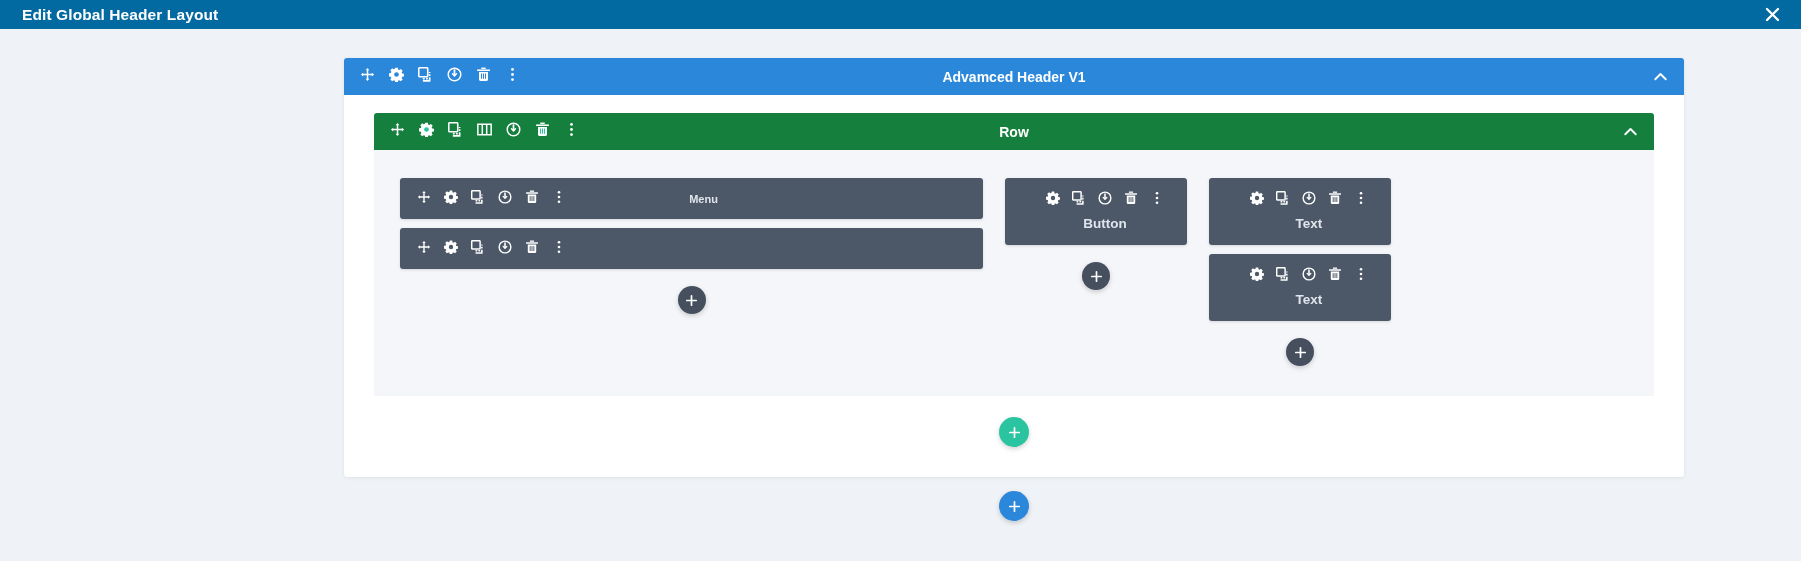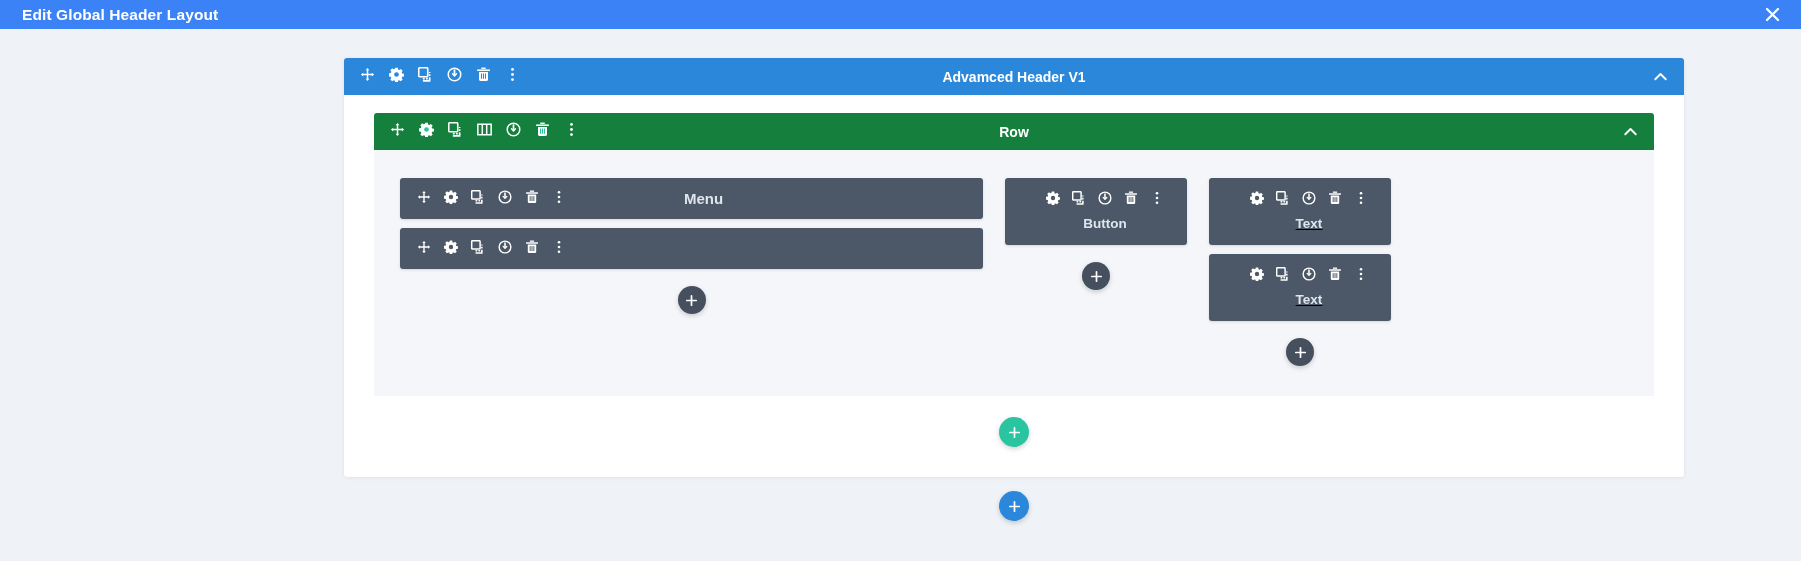--- a/index.html
+++ b/index.html
@@ -11,21 +11,21 @@
     font-family: "Liberation Sans", sans-serif;
     background: #eff2f6;
   }
 
   
   .topbar {
     position: absolute;
     top: 0; left: 0;
     width: 1801px;
     height: 29px;
-    background: #3b82f6;
+    background: #0369a1;
     display: flex;
     align-items: center;
   }
   .topbar-title {
     margin-left: 22px;
     color: #ffffff;
     font-size: 15.5px;
     font-weight: bold;
     letter-spacing: 0.1px;
   }
@@ -115,42 +115,42 @@
     background: #f4f6f9;
     padding: 28px 26px 30px 26px;
     display: flex;
     gap: 22px;
     align-items: flex-start;
   }
 
   .col { display: flex; flex-direction: column; align-items: center; }
   .col-a { flex: 0 0 583px; }
   .col-b { flex: 0 0 182px; }
-  .col-c { flex: 0 0 182px; text-decoration: underline; }
+  .col-c { flex: 0 0 182px; }
 
   
   .module {
     background: #4c5867;
     border-radius: 3px;
     color: #dfe5ec;
     width: 100%;
     box-shadow: 0 1px 3px rgba(0,0,0,0.13);
   }
   .module-inline {
     height: 41px;
     display: flex;
     align-items: center;
     position: relative;
   }
   .module-inline .bar-icons { padding-left: 17px; gap: 13px; }
   .module-inline .mod-title {
     position: absolute;
     left: 16px; right: 0;
     text-align: center;
-    font-size: 15px;
+    font-size: 11px;
     font-weight: bold;
     pointer-events: none;
     color: #dfe5ec;
     padding-left: 8px;
   }
 
   .module-stack {
     padding: 13px 10px 14px 28px;
     display: flex;
     flex-direction: column;

